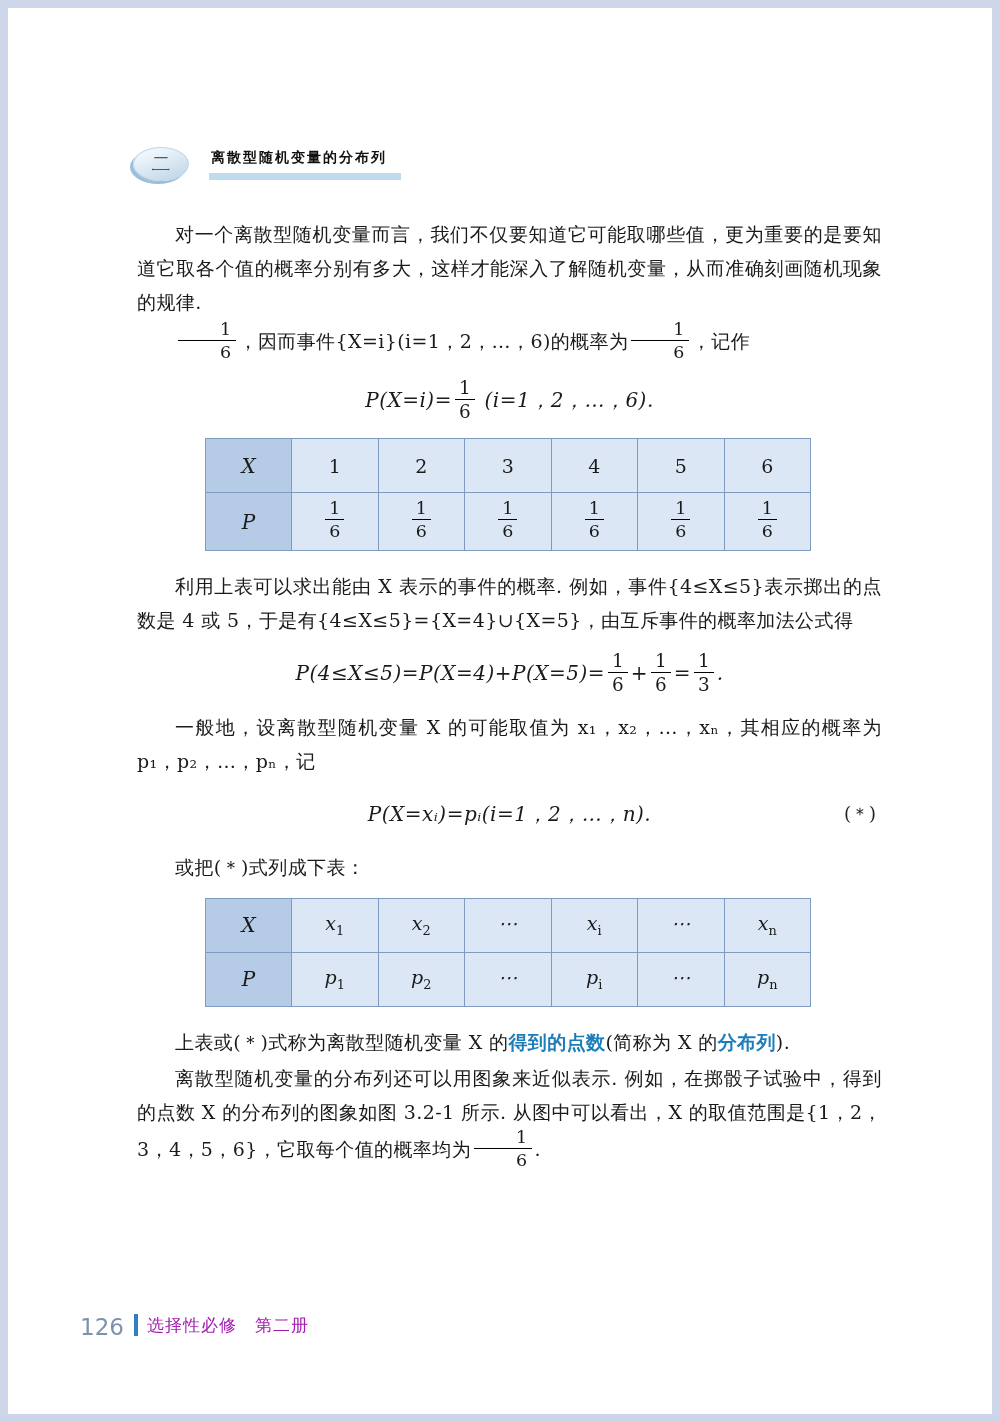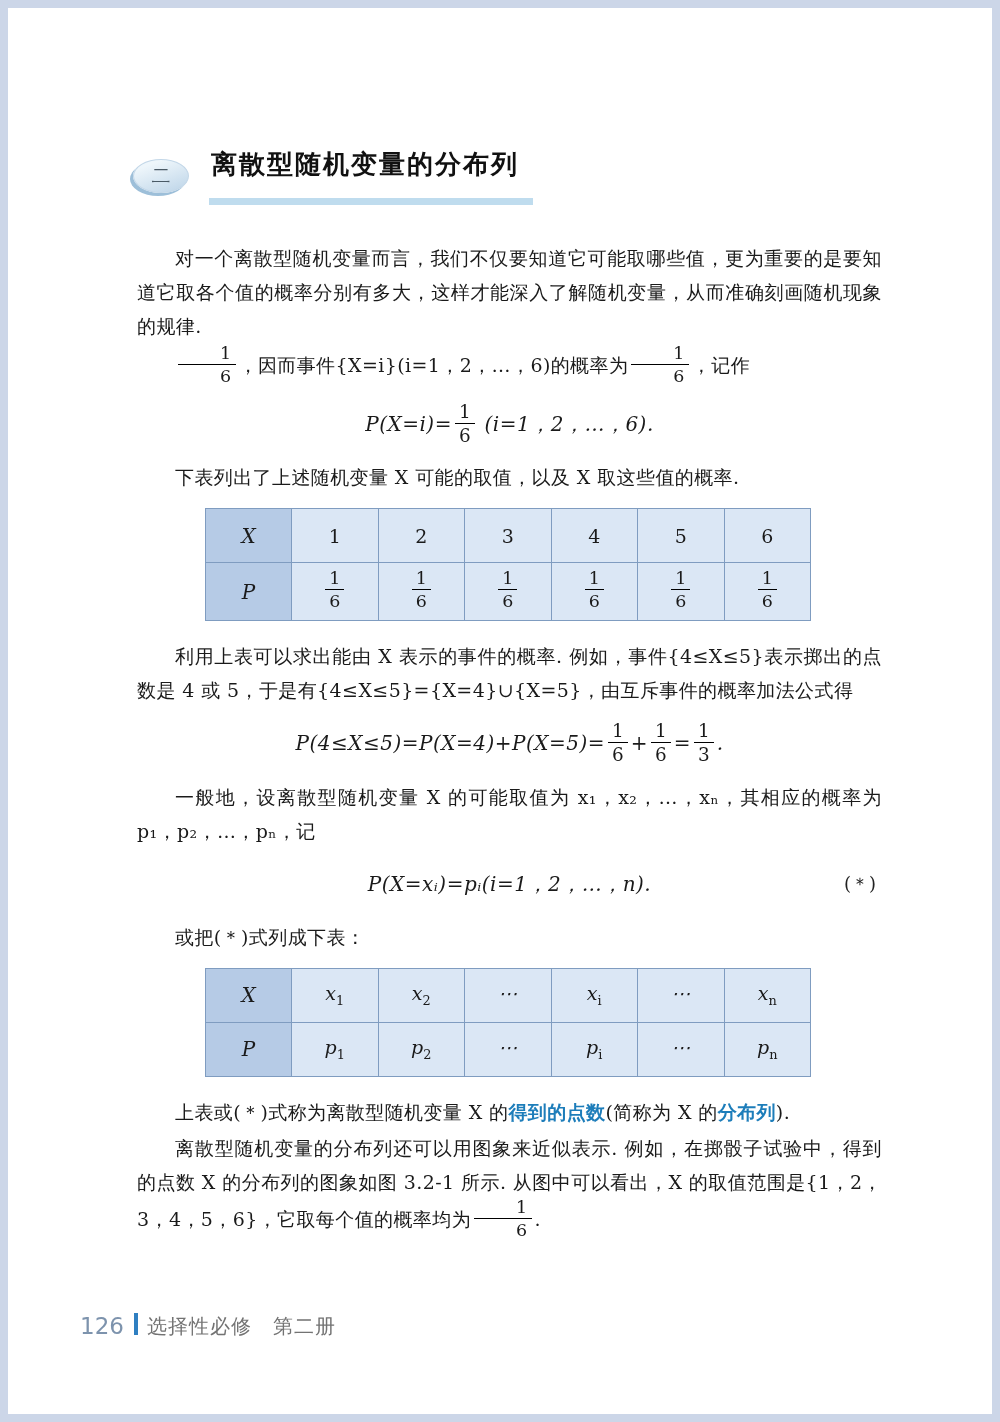--- a/index.html
+++ b/index.html
@@ -26,23 +26,23 @@
     border-radius:50%;
     background:linear-gradient(160deg,#eef6fb 20%,#c2d8ea 90%);
     border:1px solid #c3d7e8;
     box-shadow:-3px 3px 0 #9dbfd9;
     color:#4a5a66; font-size:19px;
     font-family:"DejaVu Sans","Liberation Sans",sans-serif;
   }
   .title {
     display:inline-block;
     font-family:"DejaVu Sans","Liberation Sans",sans-serif;
-    font-size:26px; font-weight:bold; color:#111;
+    font-size:14px; font-weight:bold; color:#111;
     letter-spacing:2px;
-    padding:0 14px 16px 2px;
+    padding:0 14px 6px 2px;
     border-bottom:7px solid #bfdcee;
   }
 
   
   .para {
     font-size:19px; line-height:34px;
     text-indent:2em;
     text-align:justify;
     letter-spacing:0.4px;
   }
@@ -105,21 +105,21 @@
   }
   .page-num {
     font-size:23px; color:#7d93ad;
     font-family:"DejaVu Sans","Liberation Sans",sans-serif;
   }
   .footer-bar {
     width:4px; height:22px; background:#2f7fc1;
     margin:0 9px 0 10px;
   }
   .book-name {
-    font-size:20px; color:#737373;
+    font-size:17px; color:#a21caf;
     font-family:Liberation Sans, sans-serif;
     letter-spacing:1px;
   }
 </style>
 </head>
 <body>
 
 <div class="page">
 
   <div class="heading">
@@ -128,21 +128,20 @@
   </div>
 
   <p class="para p1">对一个离散型随机变量而言，我们不仅要知道它可能取哪些值，更为重要的是要知道它取各个值的概率分别有多大，这样才能深入了解随机变量，从而准确刻画随机现象的规律.</p>
 
   <p class="para mt"><span class="frac"><span class="num">1</span><span class="den">6</span></span><span>，因而事件{X=i}(i=1，2，…，6)的概率为</span><span class="frac"><span class="num">1</span><span class="den">6</span></span><span>，记作</span></p>
 
   <div class="formula">
     <span class="math">P(X=i)=</span><span class="frac"><span class="num">1</span><span class="den">6</span></span><span class="math"> (i=1，2，…，6).</span>
   </div>
 
-  <p class="para">下表列出了上述随机变量 X 可能的取值，以及 X 取这些值的概率.</p>
 
   <table class="dist-table">
     <tbody>
         <tr>
       <td class="th">X</td>
       <td>1</td>
       <td>2</td>
       <td>3</td>
       <td>4</td>
       <td>5</td>

